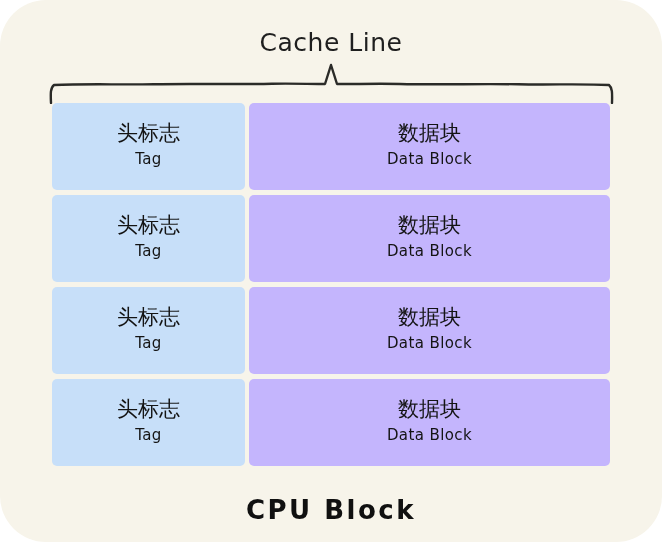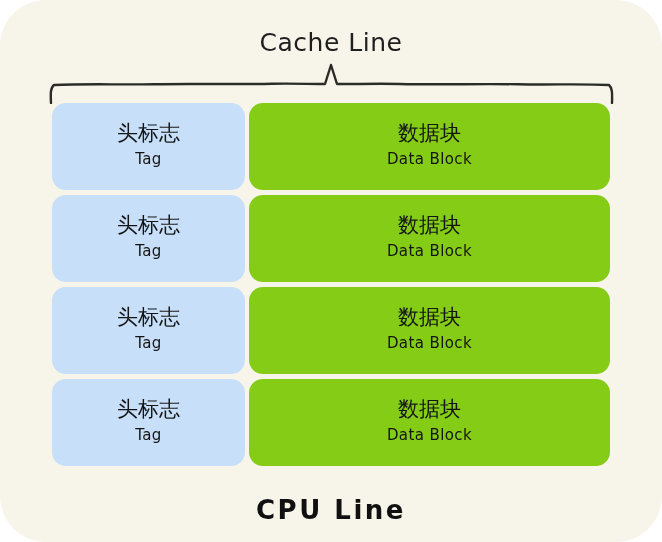--- a/index.html
+++ b/index.html
@@ -64,31 +64,31 @@
     display: flex;
     align-items: stretch;
   }
   .cache-row:last-child { margin-bottom: 0; }
 
   .tag-cell, .data-cell {
     display: flex;
     flex-direction: column;
     align-items: center;
     justify-content: center;
-    border-radius: 14px;
+    border-radius: 5px;
     box-sizing: border-box;
   }
   .tag-cell {
     width: 193px;
     background: #c7dff9;
     margin-right: 4px;
   }
   .data-cell {
     flex: 1 1 auto;
-    background: #84cc16;
+    background: #c4b5fd;
   }
 
   .cell-line-cn {
     font-size: 21px;
     line-height: 26px;
     color: #141414;
     font-family: "DejaVu Sans", sans-serif;
     white-space: nowrap;
   }
   .cell-line-en {
@@ -178,15 +178,15 @@
         <span class="cell-line-en">Tag</span>
       </div>
       <div class="data-cell">
         <span class="cell-line-cn">数据块</span>
         <span class="cell-line-en">Data Block</span>
       </div>
     </div>
 
   </div>
 
-  <div id="cpu-cache-label">CPU Line</div>
+  <div id="cpu-cache-label">CPU Block</div>
 
 </div>
 
 </body></html>

